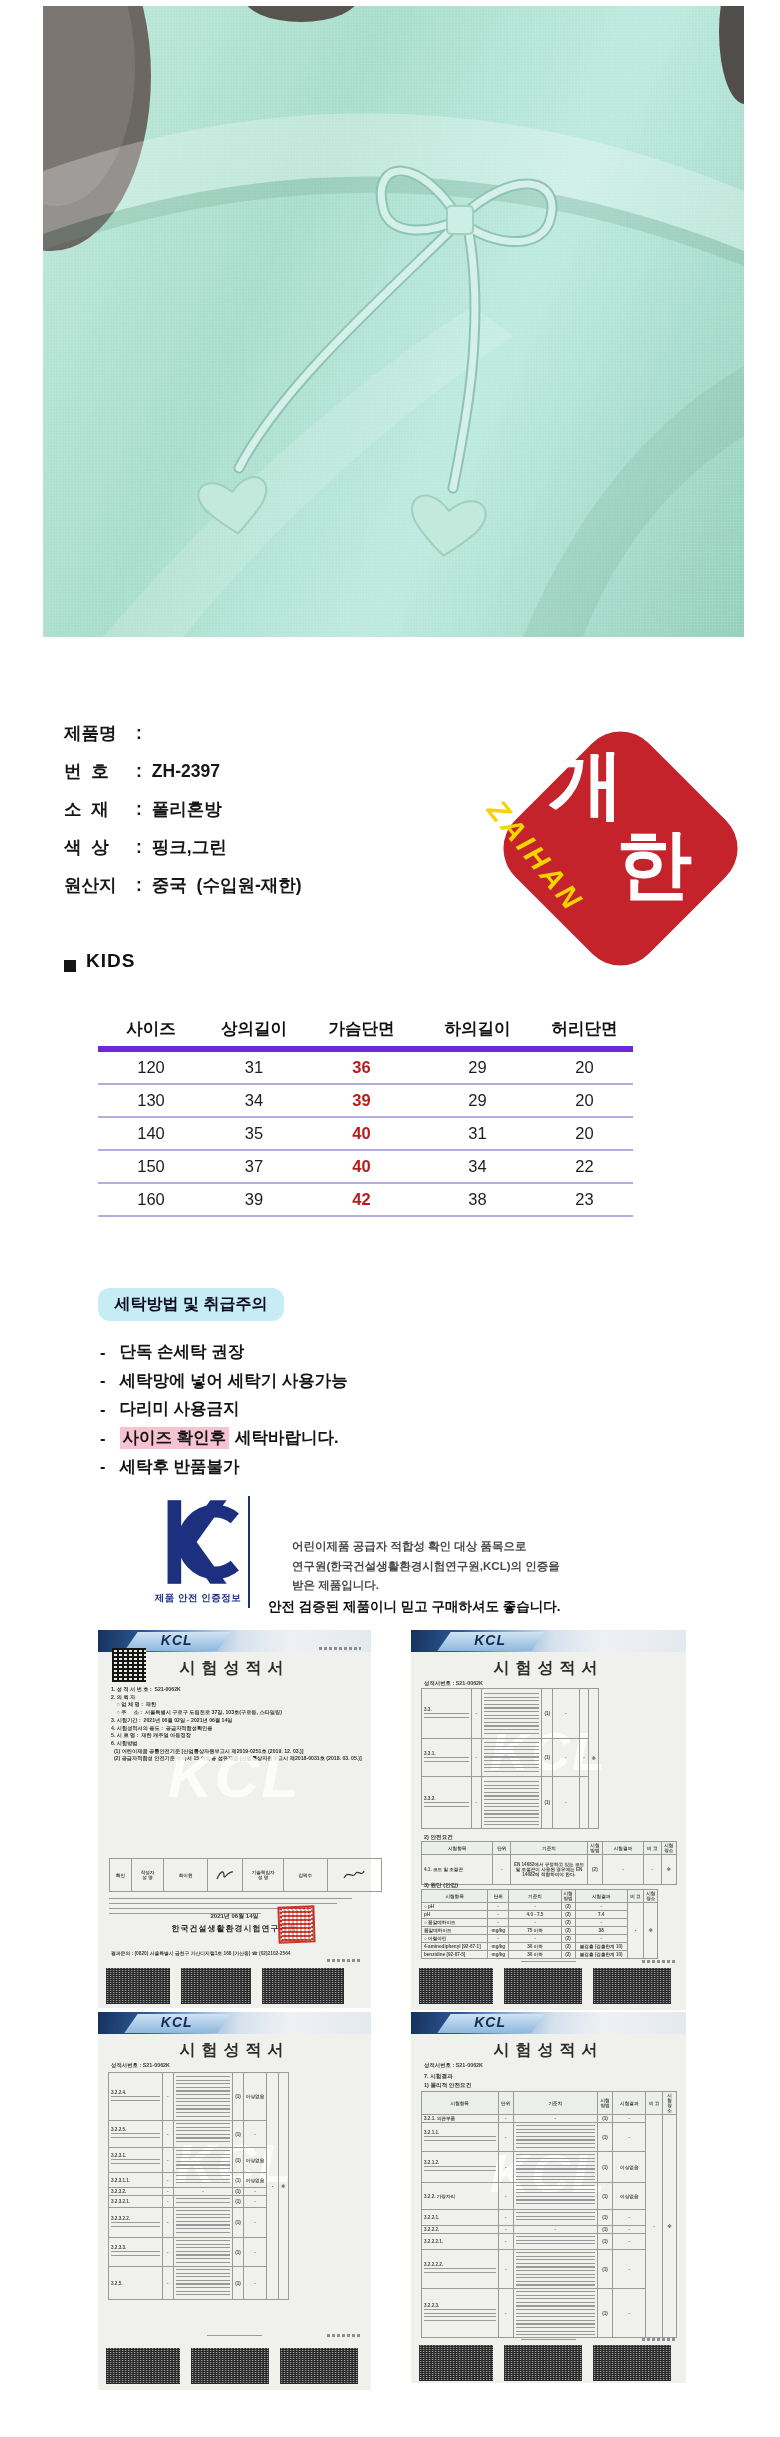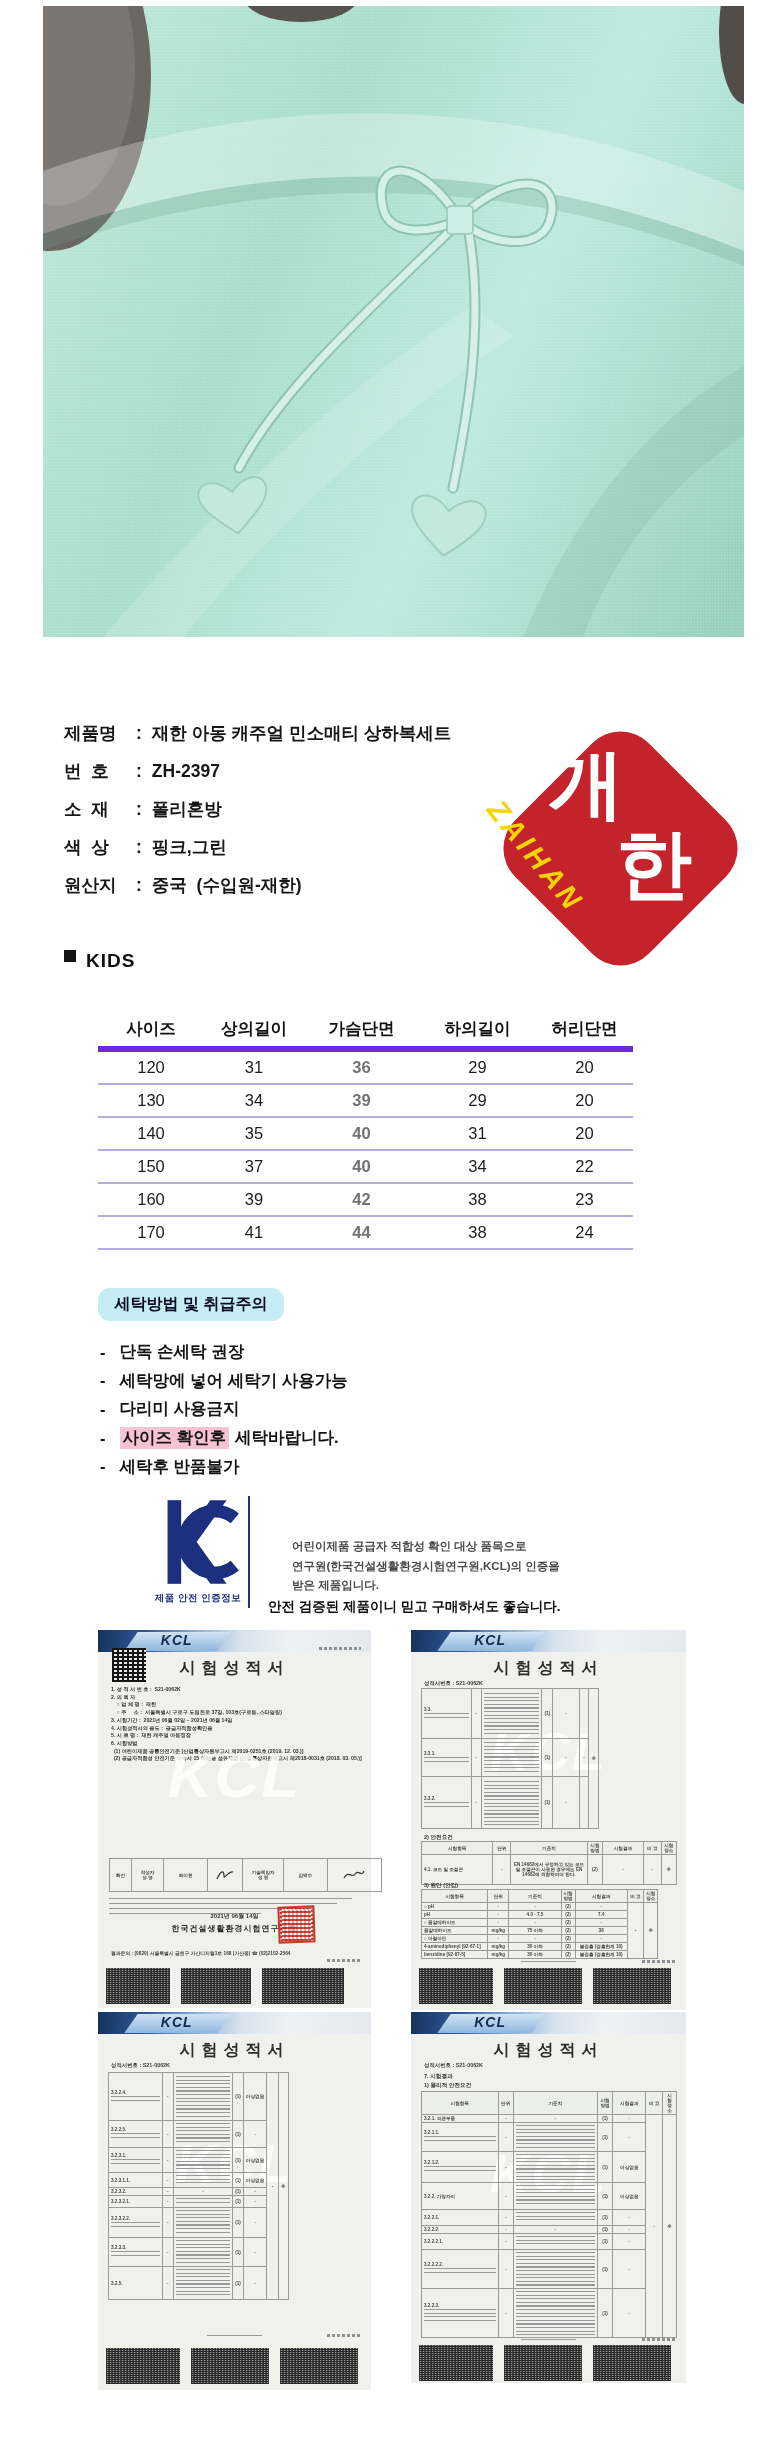--- a/index.html
+++ b/index.html
@@ -24,29 +24,29 @@
   
   .logo-diamond{position:absolute;left:526px;top:754px;width:189px;height:189px;
     background:#c4232c;border-radius:40px;transform:rotate(45deg);}
   .logo-hangul{position:absolute;color:#fff;font-weight:900;line-height:1;letter-spacing:0;}
   .logo-hangul.top{left:548px;top:746px;font-size:76px;}
   .logo-hangul.bottom{left:616px;top:826px;font-size:76px;}
   .logo-latin{position:absolute;left:506px;top:794px;transform:rotate(51deg);transform-origin:0 0;
     color:#f6d400;font-style:italic;font-weight:900;font-size:29px;letter-spacing:4px;}
 
   
-  .kids{position:absolute;left:64px;top:950px;display:flex;align-items:flex-start;}
+  .kids{position:absolute;left:64px;top:950px;display:flex;align-items:flex-end;}
   .kids .sq{width:12px;height:12px;background:#141414;margin-right:10px;}
   .kids .t{font-size:19px;font-weight:700;letter-spacing:1px;color:#111;}
 
   
   table.size{position:absolute;left:98px;top:1012px;width:535px;border-collapse:collapse;table-layout:fixed;}
   .size th{font-size:16.5px;font-weight:800;color:#111;height:32px;border-bottom:6px solid #6d28d9;}
   .size td{font-size:16.5px;text-align:center;height:29px;color:#1d1d1d;border-bottom:2px solid #b5ade0;}
-  .size td.bold{font-weight:800;color:#737373;}
+  .size td.bold{font-weight:800;color:#b91c1c;}
   .size-caption{position:absolute;left:98px;top:1249px;width:535px;text-align:center;
     font-size:13.5px;font-weight:700;color:#222;}
 
   
   .care-title{position:absolute;left:98px;top:1288px;width:186px;height:33px;background:#c6edf4;
     border-radius:12px;display:flex;align-items:center;justify-content:center;
     font-size:16px;font-weight:800;color:#0c0c28;}
   .bullets{position:absolute;left:100px;top:1338px;}
   .b-row{display:flex;align-items:center;height:28.6px;font-size:16.5px;font-weight:700;color:#141414;}
   .b-dash{margin-right:14px;}
@@ -145,21 +145,20 @@
         <path transform="translate(187,470) rotate(-8)" fill="#c2e9dc" stroke="#9fd0bf" stroke-width="2" d="M0 16 C -24 -10, -50 12, -22 38 C -10 50, 0 58, 0 58 C 0 58, 10 50, 22 38 C 50 12, 24 -10, 0 16 Z"></path>
         <path transform="translate(408,488) rotate(7)" fill="#c2e9dc" stroke="#9fd0bf" stroke-width="2" d="M0 17 C -26 -11, -54 13, -24 41 C -11 54, 0 62, 0 62 C 0 62, 11 54, 24 41 C 54 13, 26 -11, 0 17 Z"></path>
       </g>
     </svg>
   </div>
 
   <div class="info">
     <div class="info-row">
       <span class="info-label">제품명</span>
       <span class="info-colon">:</span>
-      <span class="info-value">재한 아동 캐주얼 민소매티 상하복세트</span>
     </div>
     <div class="info-row">
       <span class="info-label">번  호</span>
       <span class="info-colon">:</span>
       <span class="info-value">ZH-2397</span>
     </div>
     <div class="info-row">
       <span class="info-label">소  재</span>
       <span class="info-colon">:</span>
       <span class="info-value">폴리혼방</span>
@@ -230,27 +229,20 @@
           <td>34</td>
           <td>22</td>
     </tr>
     <tr>
       <td>160</td>
           <td>39</td>
           <td class="bold">42</td>
           <td>38</td>
           <td>23</td>
     </tr>
-    <tr>
-      <td>170</td>
-          <td>41</td>
-          <td class="bold">44</td>
-          <td>38</td>
-          <td>24</td>
-    </tr>
   </tbody>
     </table>
 
   <div class="care-title">세탁방법 및 취급주의</div>
   <div class="bullets">
     <div class="b-row">
       <span class="b-dash">-</span>
       <span>단독 손세탁 권장</span>
     </div>
     <div class="b-row">

